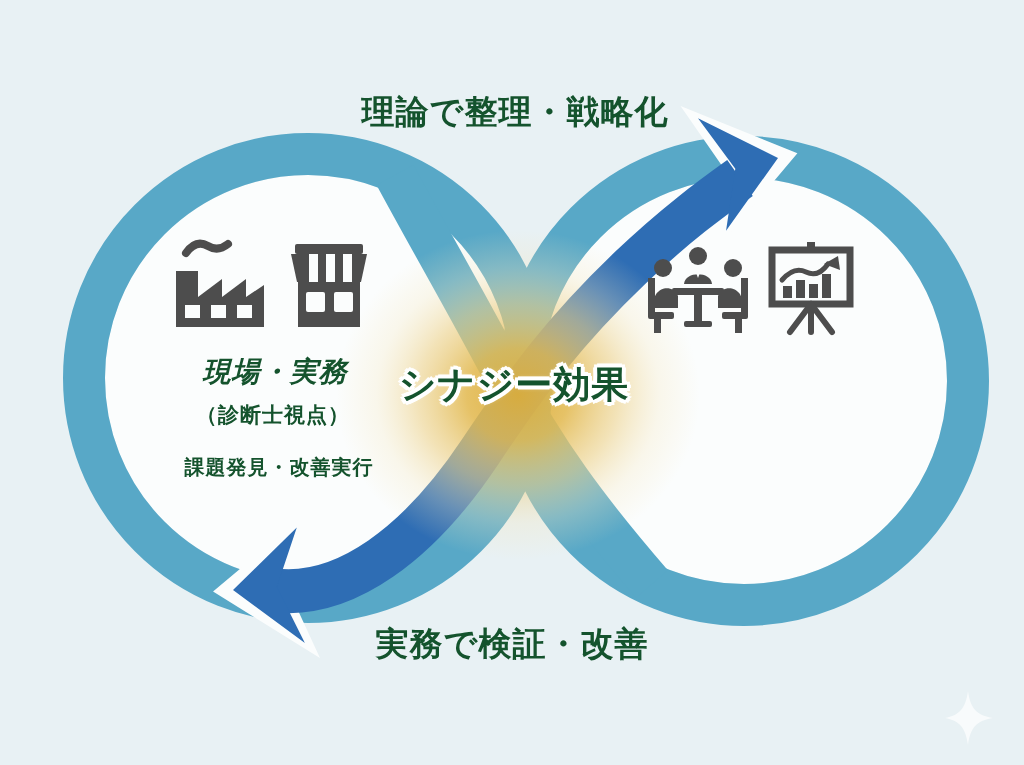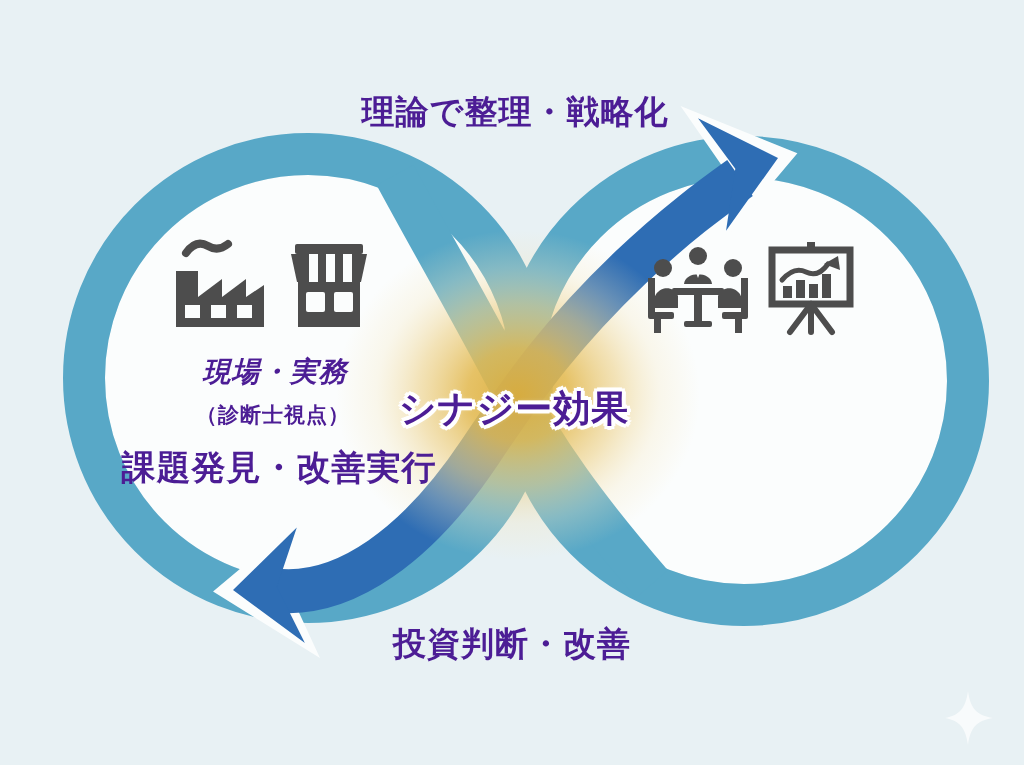--- a/index.html
+++ b/index.html
@@ -4,27 +4,27 @@
 <style>
   html,body{margin:0;padding:0;background:#d7e2e6;}
   #stage{
     position:relative;width:1024px;height:765px;overflow:hidden;
     background:#e8f1f4;
     font-family:"DejaVu Sans","Liberation Sans",sans-serif;
   }
   #loop-svg{position:absolute;left:0;top:0;width:1024px;height:765px;}
   .txt{
     position:absolute;transform:translate(-50%,-50%);
-    white-space:nowrap;color:#4c1d95;font-weight:800;line-height:1;
+    white-space:nowrap;color:#14532d;font-weight:800;line-height:1;
     letter-spacing:1px;
   }
   .flow-label{font-size:33px;}
   .node-title{font-size:28px;font-style:italic;}
   .node-sub{font-size:21px;}
-  .node-points{font-size:34px;}
+  .node-points{font-size:20px;}
   .center-label{
     font-size:37px;
     text-shadow:
       -3px -3px 0 #fff, 3px -3px 0 #fff, -3px 3px 0 #fff, 3px 3px 0 #fff,
       0 -4px 0 #fff, 0 4px 0 #fff, -4px 0 0 #fff, 4px 0 0 #fff,
       0 0 6px rgba(255,255,255,.9);
   }
 </style>
 </head>
 <body>
@@ -120,17 +120,17 @@
 
     <path transform="translate(968,718)" d="M0 -27 C2.5 -9 9 -2.5 25 0 C9 2.5 2.5 9 0 27 C-2.5 9 -9 2.5 -23 0 C-9 -2.5 -2.5 -9 0 -27 Z" fill="#ffffff" opacity="0.7"></path>
   </svg>
 
   <div class="txt flow-label" style="left:515px;top:111px">理論で整理・戦略化</div>
 
   <div class="txt node-title" style="left:275px;top:372px">現場・実務</div>
   <div class="txt node-sub" style="left:273px;top:415px">（診断士視点）</div>
   <div class="txt node-points" style="left:279px;top:467px">課題発見・改善実行</div>
 
-  <div class="txt center-label" style="left:514px;top:408px">シナジー効果</div>
+  <div class="txt center-label" style="left:514px;top:384px">シナジー効果</div>
 
 
-  <div class="txt flow-label" style="left:512px;top:643px">投資判断・改善</div>
+  <div class="txt flow-label" style="left:512px;top:643px">実務で検証・改善</div>
 </div>
 
 </body></html>

